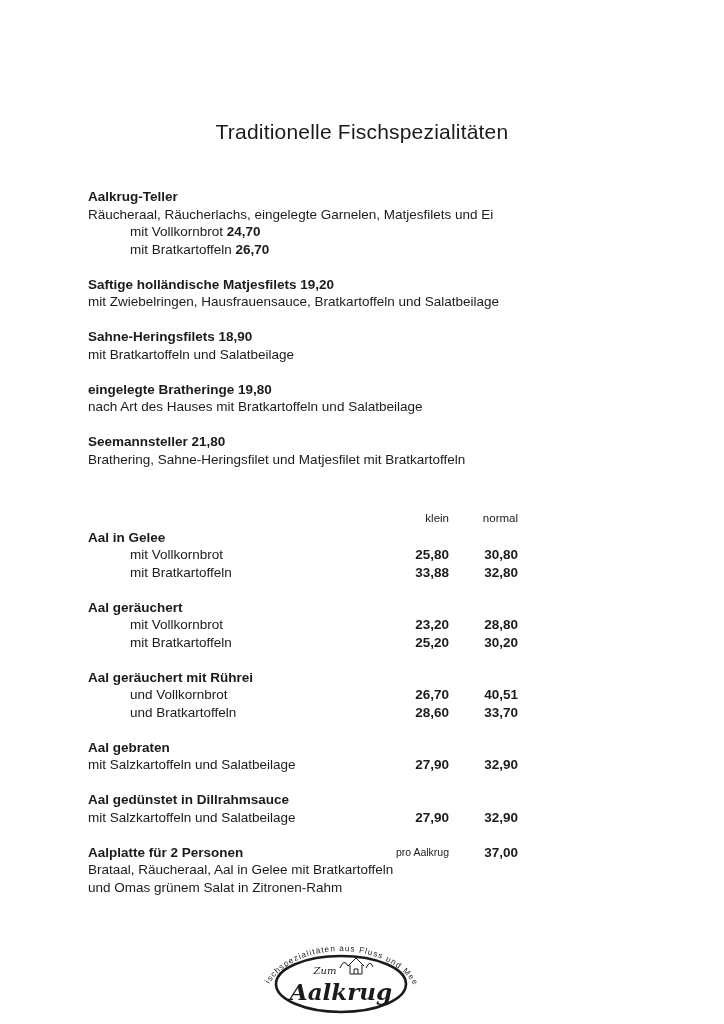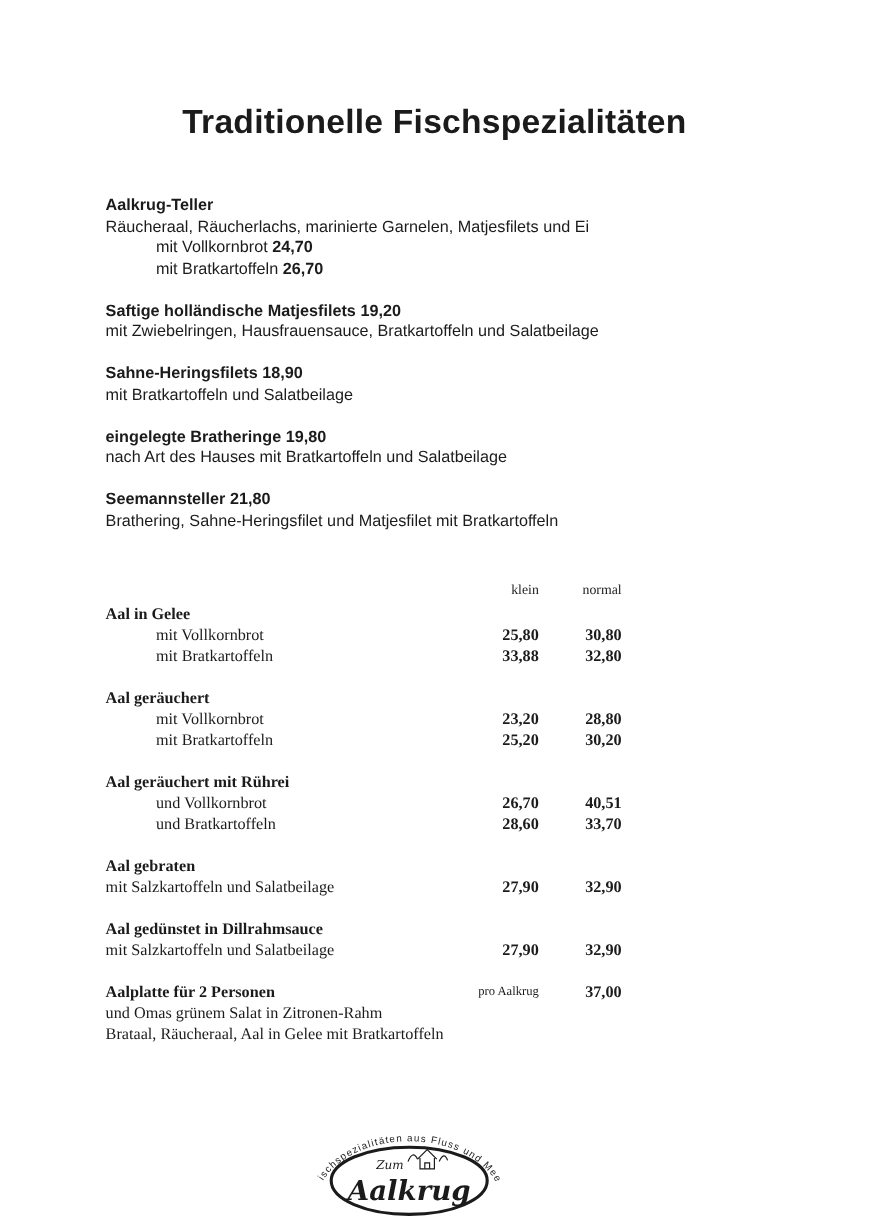--- a/index.html
+++ b/index.html
@@ -3,25 +3,25 @@
 <meta charset="utf-8">
 <style>
   * { box-sizing: border-box; }
   html, body { margin: 0; padding: 0; background: #ffffff; }
   .page {
     width: 724px; height: 1024px; margin: 0 auto; background: #ffffff;
     font-family: "Liberation Sans", "DejaVu Sans", sans-serif;
     color: #1b1b1b; position: relative; overflow: hidden;
   }
   .title {
-    margin: 0; padding-top: 86px; text-align: center;
-    font-size: 28px; font-weight: 700; letter-spacing: .2px;
+    margin: 0; padding-top: 120px; text-align: center;
+    font-size: 21px; font-weight: 400; letter-spacing: .2px;
   }
   .simple { margin: 44px 0 0 88px; }
-  .table-sec { margin: 42px 0 0 88px; width: 430px; font-family: Liberation Serif, serif; }
+  .table-sec { margin: 42px 0 0 88px; width: 430px; }
   .block { margin-bottom: 17.5px; }
   .line, .item-name { font-size: 13.5px; line-height: 17.5px; white-space: nowrap; }
   .indent { padding-left: 42px; }
   .bold { font-weight: 700; }
   .trow, .theader { display: grid; grid-template-columns: 1fr 80px 69px; }
   .theader { font-size: 11.5px; line-height: 17px; margin-bottom: 1px; }
   .tcell { text-align: right; font-size: 13.5px; line-height: 17.5px; }
   .theader .tcell { font-size: 11.5px; }
   .note { font-size: 10.5px; align-self: center; }
   .ttext, .tname { font-size: 13.5px; line-height: 17.5px; white-space: nowrap; }
@@ -32,21 +32,21 @@
 </head>
 <body>
 
 <div class="page">
 
   <h1 class="title">Traditionelle Fischspezialitäten</h1>
 
   <div class="simple" id="simple-section">
       <div class="block">
         <div class="item-name"><span class="bold">Aalkrug-Teller</span></div>
-        <div class="line"><span>Räucheraal, Räucherlachs, marinierte Garnelen, Matjesfilets und Ei</span></div>
+        <div class="line"><span>Räucheraal, Räucherlachs, eingelegte Garnelen, Matjesfilets und Ei</span></div>
         <div class="line indent"><span>mit Vollkornbrot</span><span class="bold">&nbsp;24,70</span></div>
         <div class="line indent"><span>mit Bratkartoffeln</span><span class="bold">&nbsp;26,70</span></div>
       </div>
       <div class="block">
         <div class="item-name"><span class="bold">Saftige holländische Matjesfilets</span><span class="bold">&nbsp;19,20</span></div>
         <div class="line"><span>mit Zwiebelringen, Hausfrauensauce, Bratkartoffeln und Salatbeilage</span></div>
       </div>
       <div class="block">
         <div class="item-name"><span class="bold">Sahne-Heringsfilets</span><span class="bold">&nbsp;18,90</span></div>
         <div class="line"><span>mit Bratkartoffeln und Salatbeilage</span></div>
@@ -143,26 +143,26 @@
             <div class="tcell bold">32,90</div>
           </div>
         </div>
         <div class="tblock">
           <div class="trow">
             <div class="tname bold">Aalplatte für 2 Personen</div>
             <div class="tcell note">pro Aalkrug</div>
             <div class="tcell bold">37,00</div>
           </div>
           <div class="trow">
-            <div class="ttext">und Omas grünem Salat in Zitronen-Rahm</div>
+            <div class="ttext">Brataal, Räucheraal, Aal in Gelee mit Bratkartoffeln</div>
             <div class="tcell bold"></div>
             <div class="tcell bold"></div>
           </div>
           <div class="trow">
-            <div class="ttext">Brataal, Räucheraal, Aal in Gelee mit Bratkartoffeln</div>
+            <div class="ttext">und Omas grünem Salat in Zitronen-Rahm</div>
             <div class="tcell bold"></div>
             <div class="tcell bold"></div>
           </div>
         </div>
       </div>
   </div>
 
   <div class="logo-wrap">
     <svg width="182" height="104" viewBox="0 0 182 104" xmlns="http://www.w3.org/2000/svg" xmlns:xlink="http://www.w3.org/1999/xlink">
       <defs>

